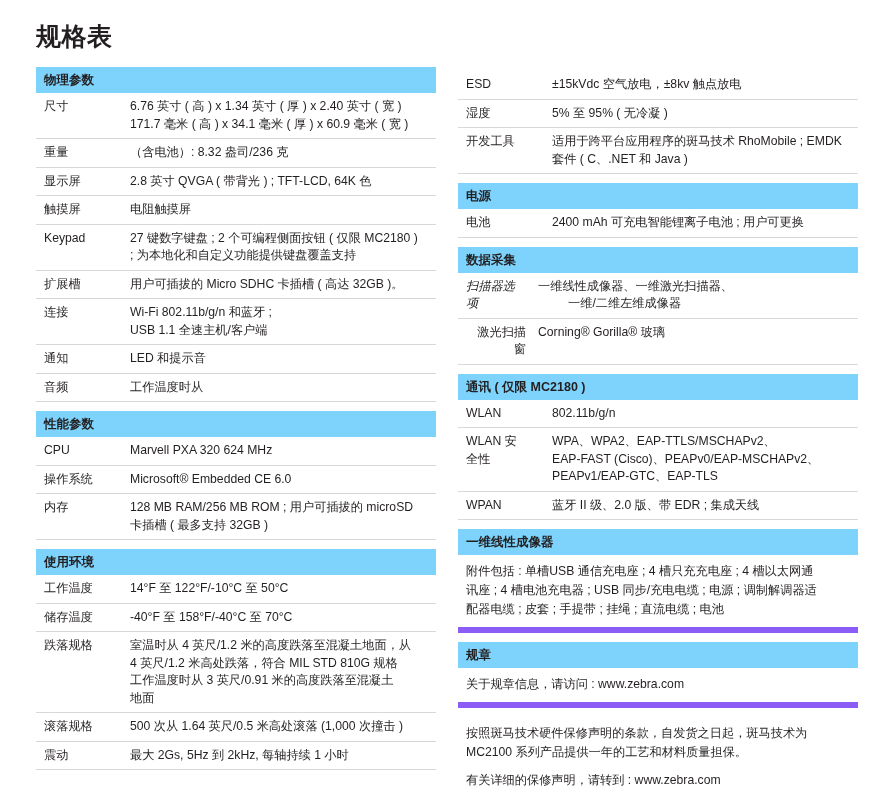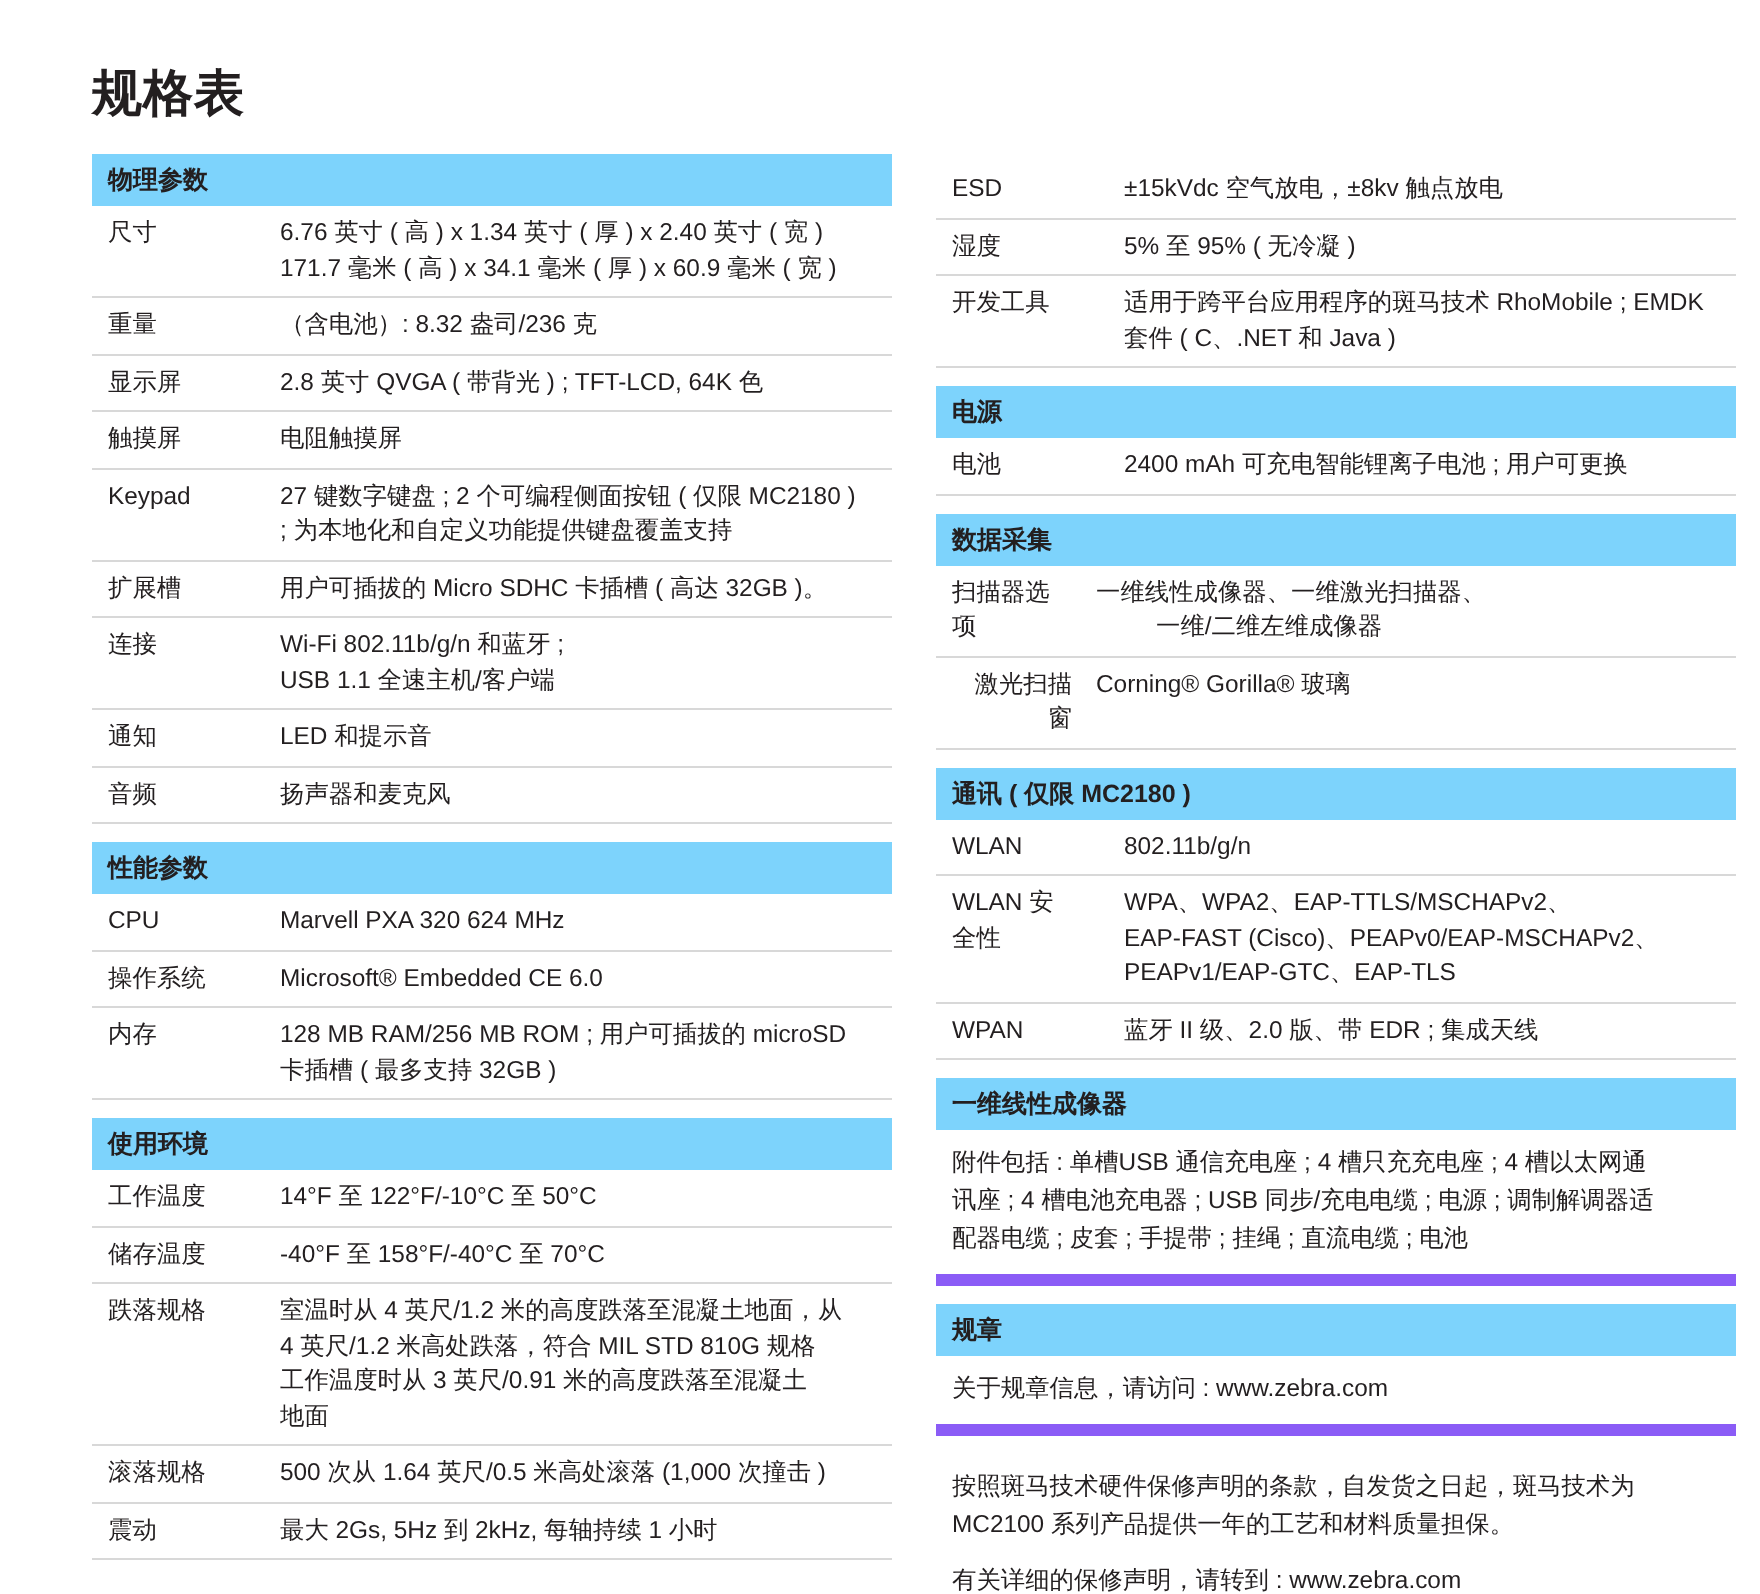--- a/index.html
+++ b/index.html
@@ -7,21 +7,21 @@
     margin: 0; padding: 0;
     width: 880px; height: 797px;
     background: #ffffff;
     font-family: "Liberation Sans", "DejaVu Sans", sans-serif;
     color: #231f20;
   }
   .page {
     width: 880px;
     height: 797px;
     position: relative;
-    padding: 16px;
+    padding: 6px;
     overflow: hidden;
   }
   .page-title {
     font-size: 25px;
     font-weight: bold;
     margin: 14px 0 14px 30px;
     letter-spacing: 0.5px;
   }
   .cols {
     display: flex;
@@ -128,21 +128,21 @@
         </tr>
         <tr>
           <td class="k">通知</td>
           <td class="v">
             <span class="nl">LED 和提示音</span>
           </td>
         </tr>
         <tr>
           <td class="k">音频</td>
           <td class="v">
-            <span class="nl">扬声器和麦克风</span>
+            <span class="nl">工作温度时从</span>
           </td>
         </tr>
       </tbody>
         </table>
 
       <div class="spacer"></div>
 
       <div class="section-head">性能参数</div>
       <table class="spec">
         <tbody>
@@ -249,21 +249,21 @@
         </tr>
       </tbody>
         </table>
 
       <div class="spacer"></div>
 
       <div class="section-head">数据采集</div>
       <table class="spec">
         <tbody>
             <tr>
-          <td class="k" style="width:72px;">扫描器选项</td>
+          <td class="k" style="width:72px;font-style:italic;">扫描器选项</td>
           <td class="v">
             <span class="nl">一维线性成像器、一维激光扫描器、</span>
             <span class="nl" style="padding-left:30px;">一维/二维左维成像器</span>
           </td>
         </tr>
         <tr>
           <td class="k" style="width:72px;text-align:right;">激光扫描窗</td>
           <td class="v">
             <span class="nl">Corning® Gorilla® 玻璃</span>
           </td>

